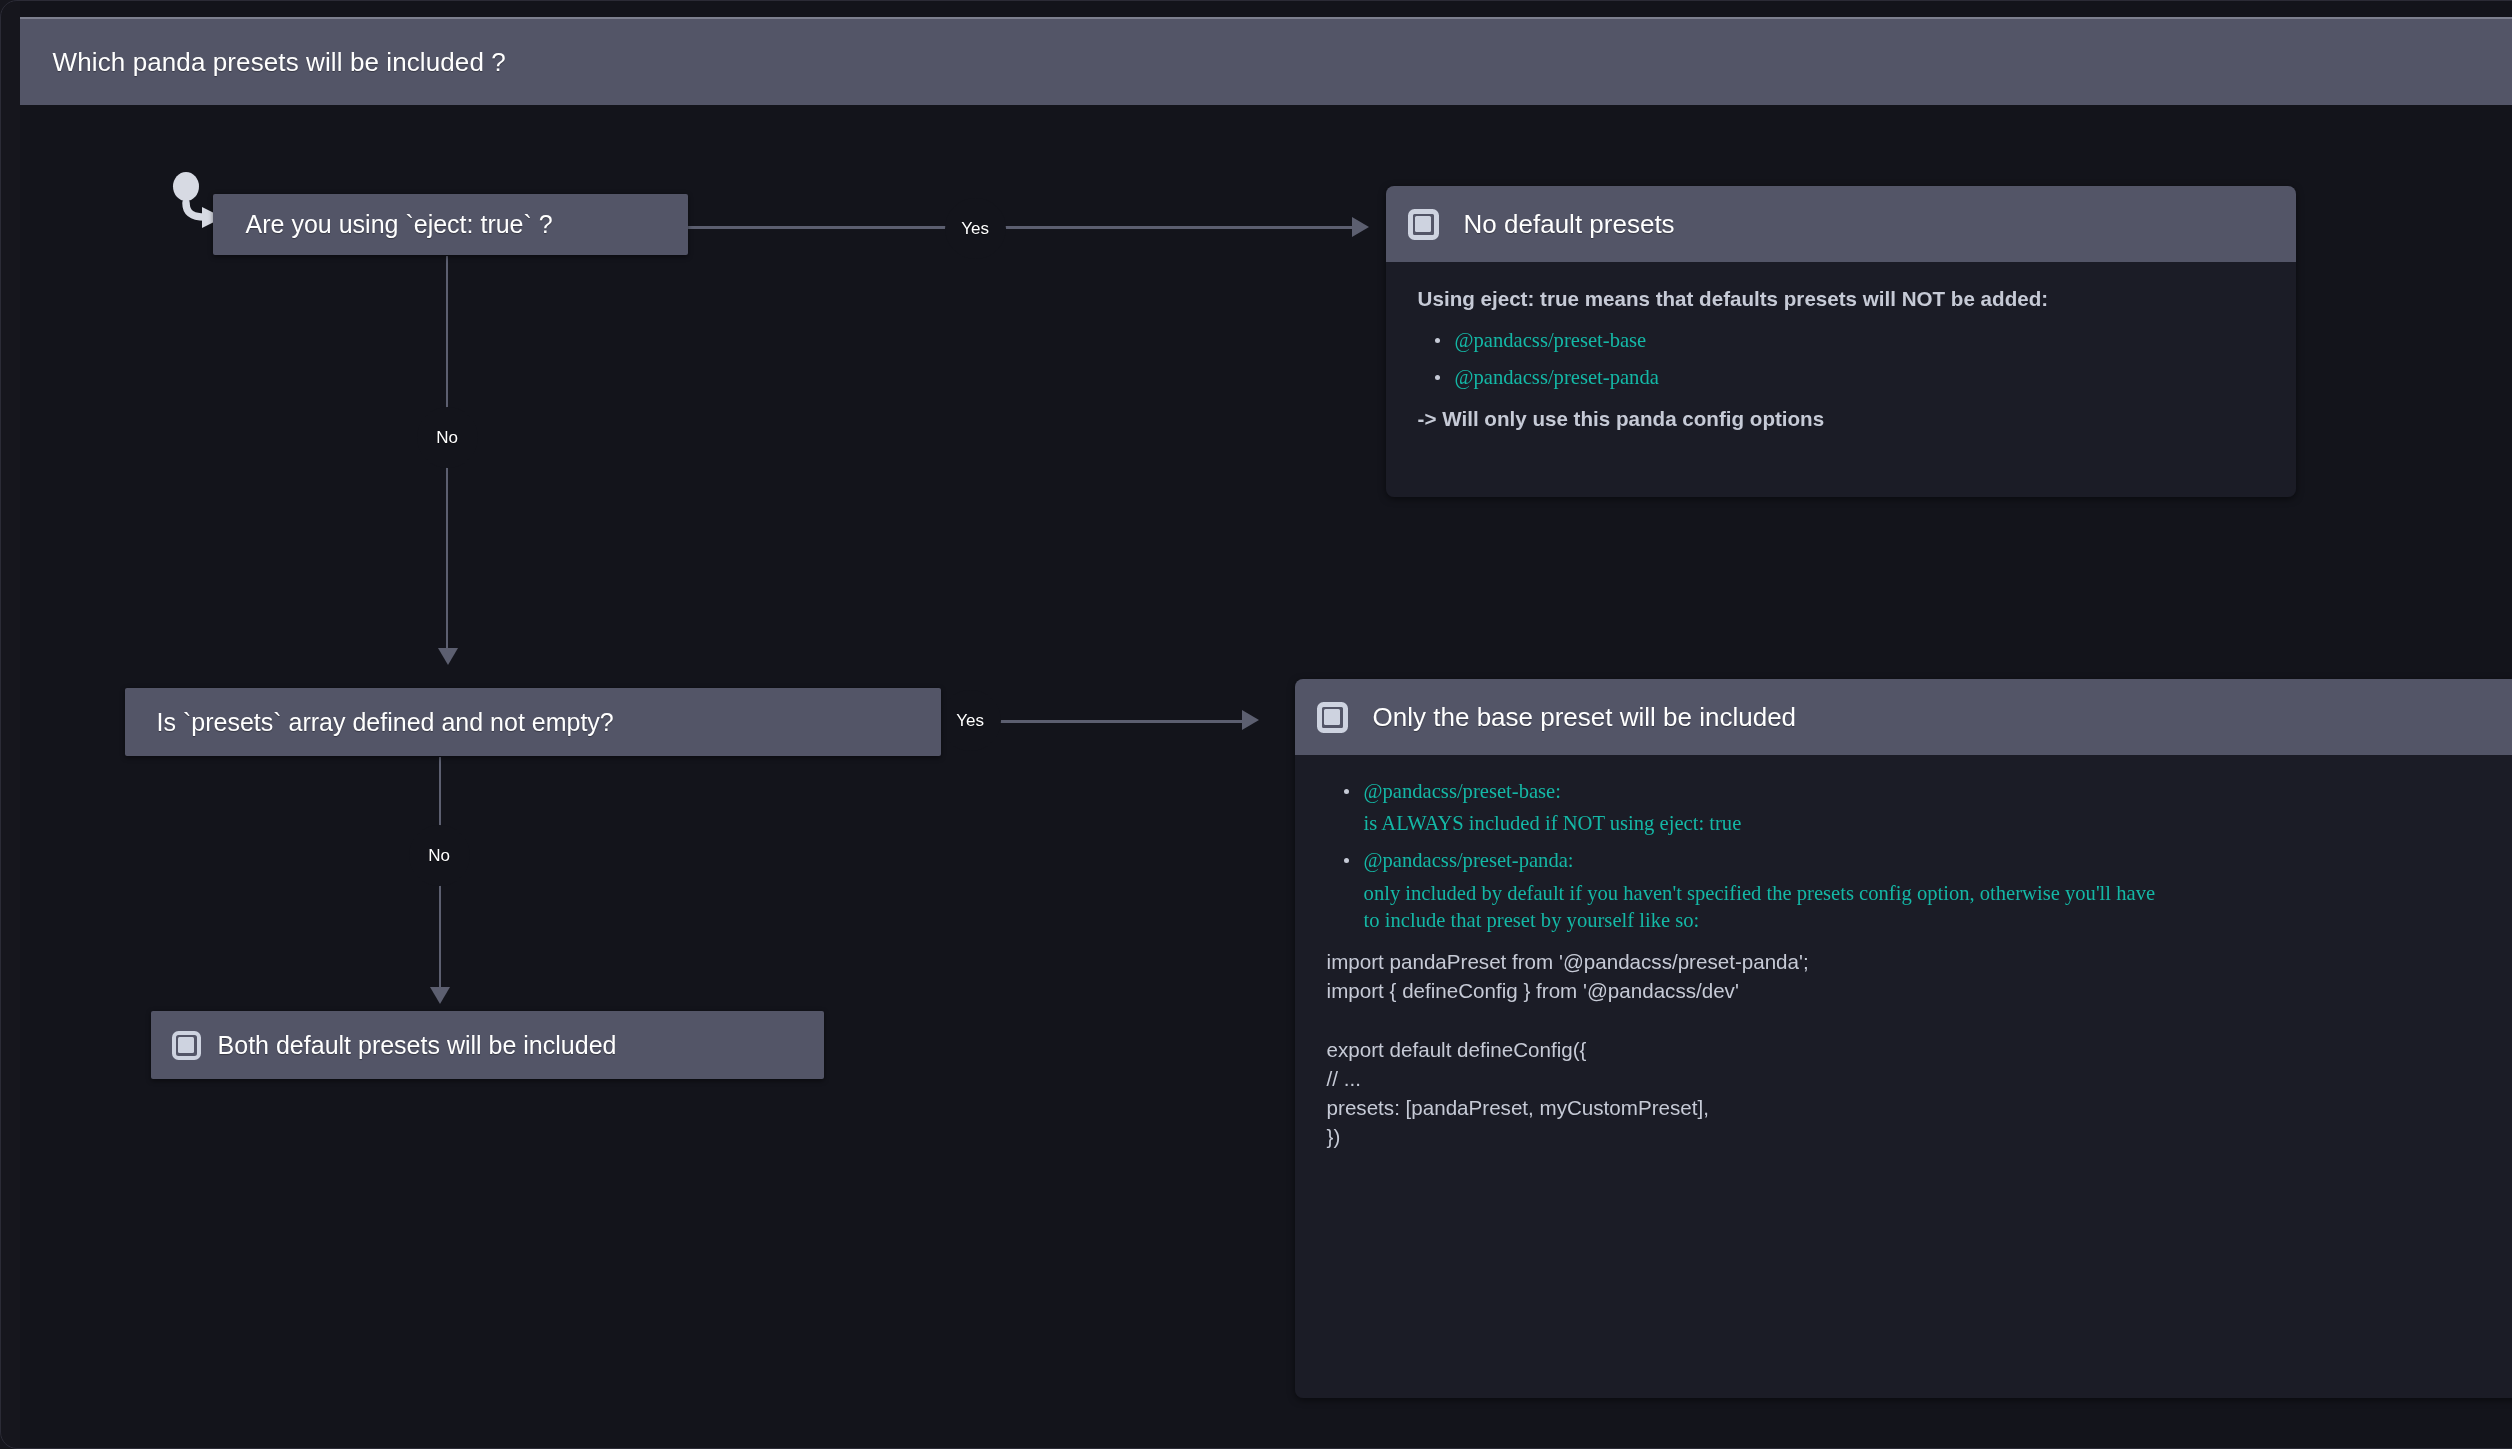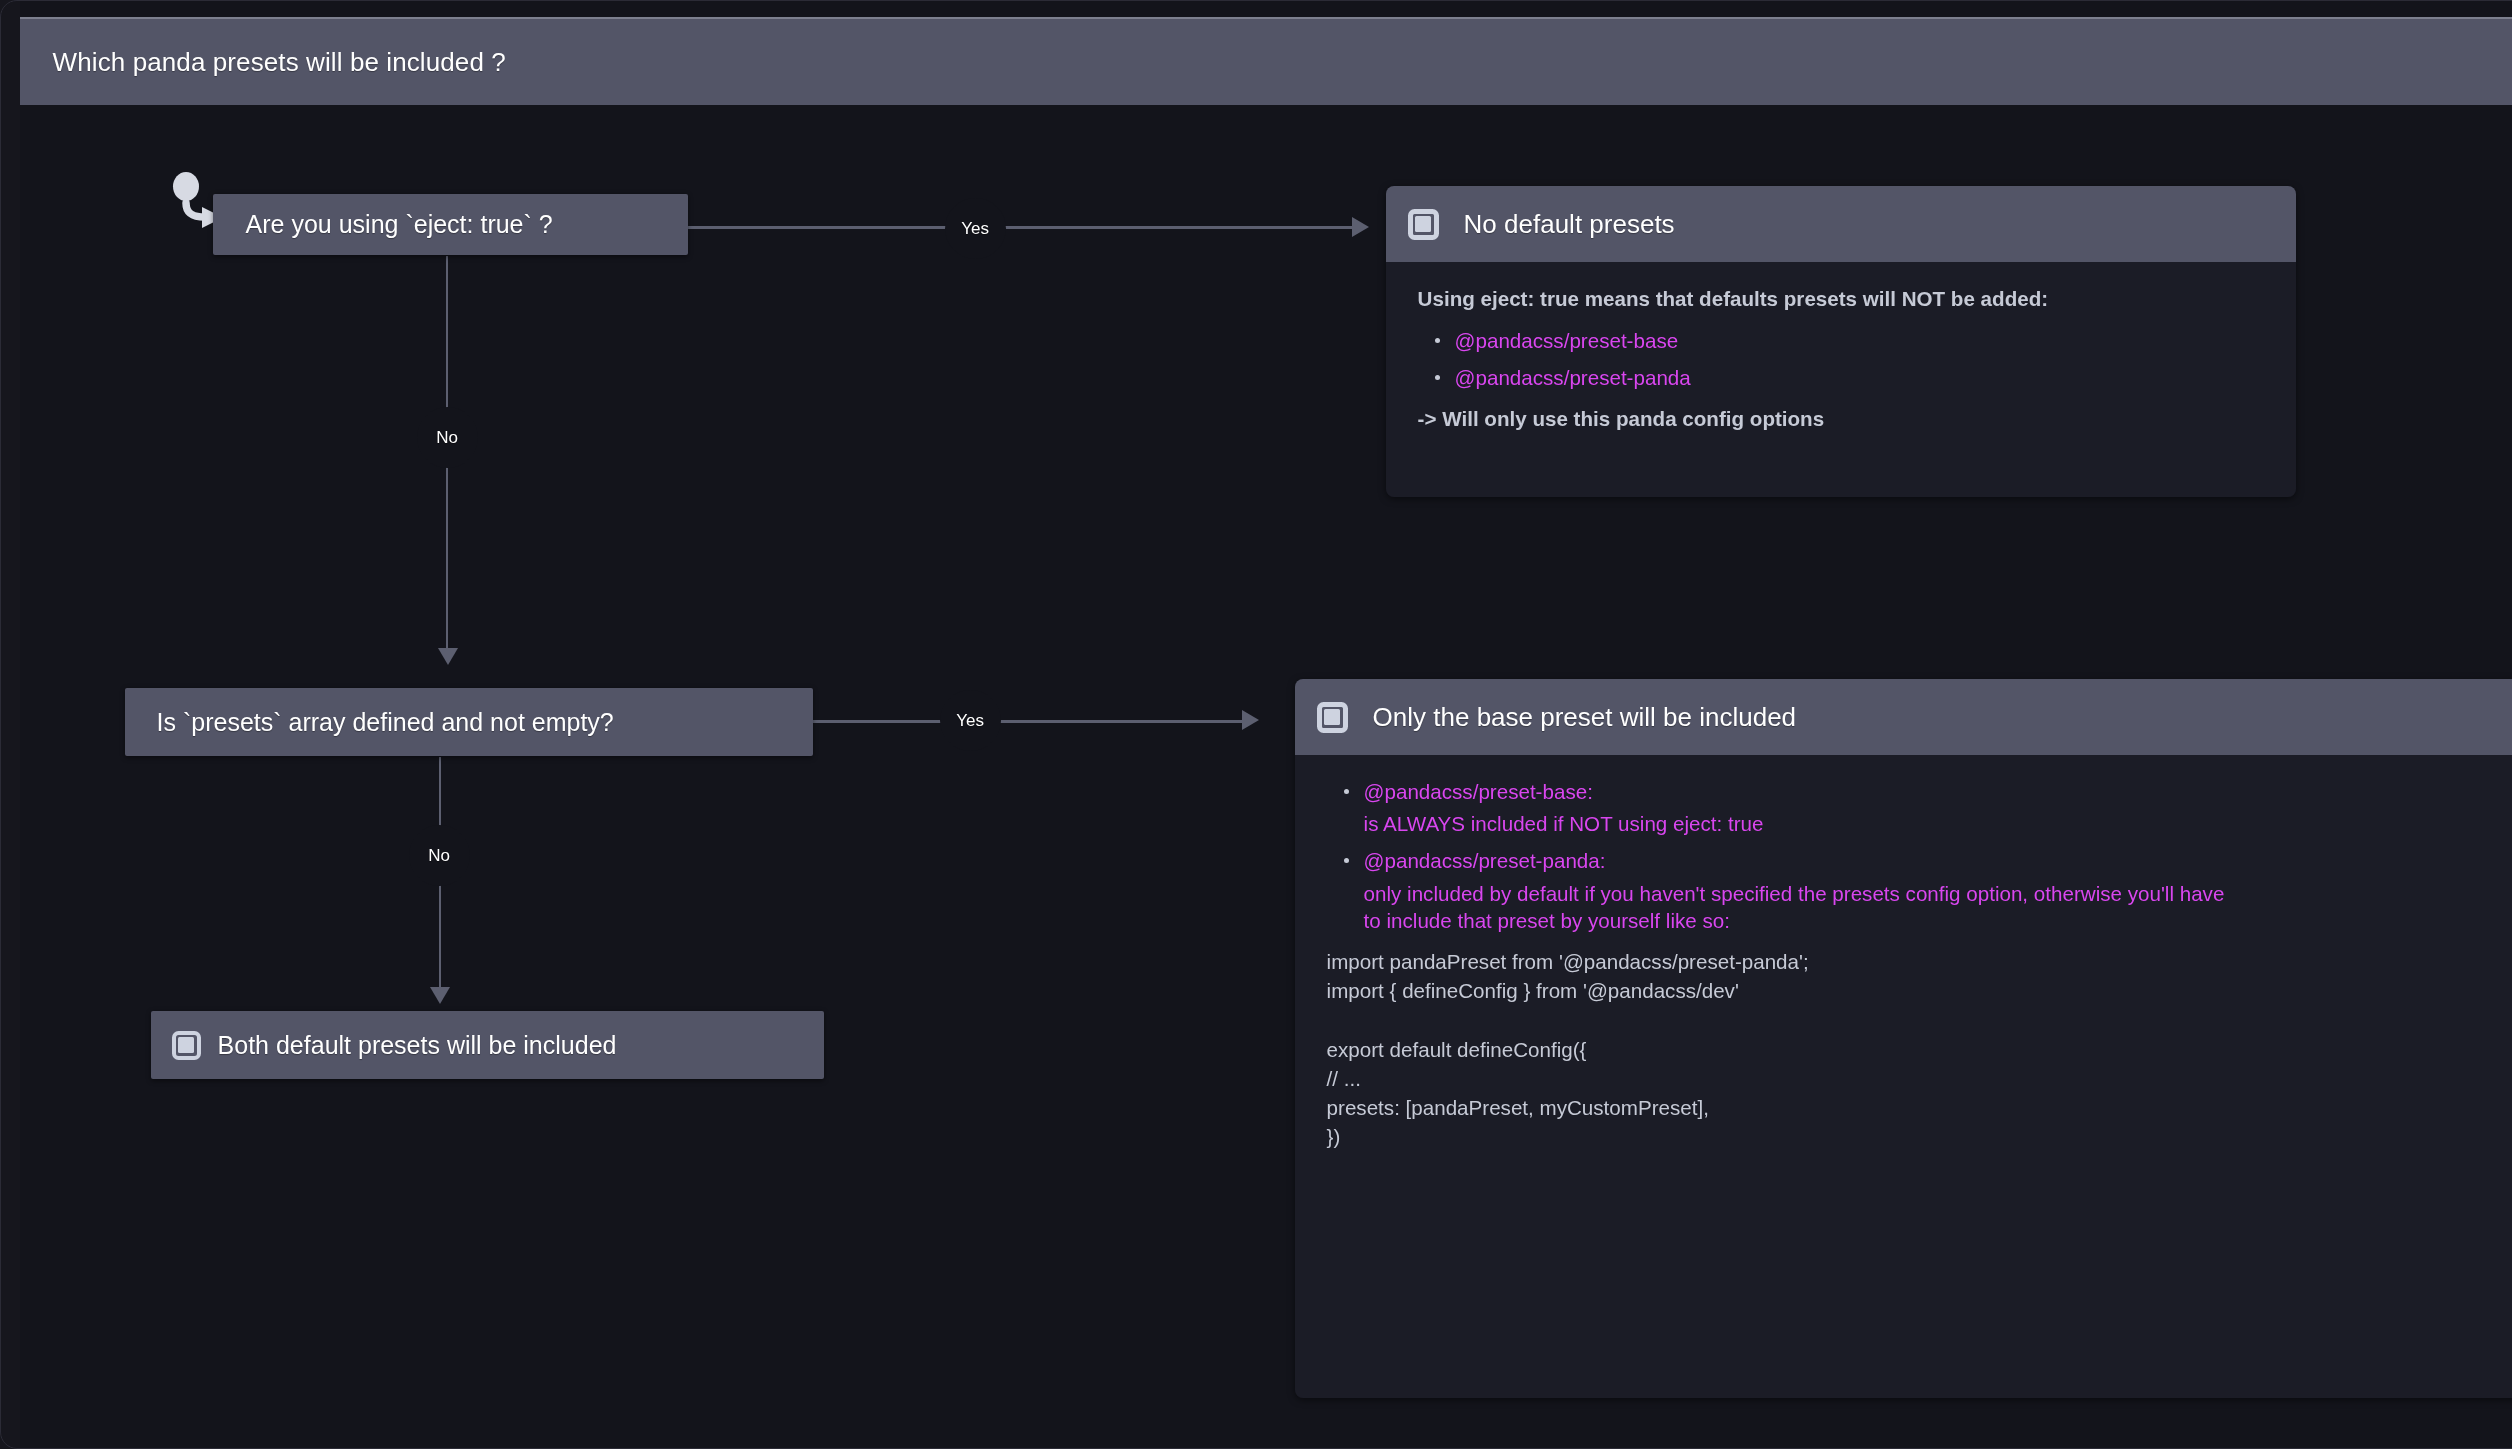--- a/index.html
+++ b/index.html
@@ -73,21 +73,21 @@
   }
   .node .node-label {
     font-size: 25px;
     color: #ffffff;
     white-space: nowrap;
     text-shadow: 0 0.5px 1px rgba(0,0,0,0.35);
   }
 
   
   #node-eject   { left: 193px;  top: 193px;  width: 475px;  height: 61px; padding-left: 33px; }
-  #node-presets { left: 105px;  top: 687px; width: 688px; height: 68px; padding-left: 32px; }
+  #node-presets { left: 105px;  top: 687px; width: 816px; height: 68px; padding-left: 32px; }
 
   
   #node-both {
     left: 131px; top: 1010px; width: 673px; height: 68px;
     padding-left: 21px; gap: 17px;
   }
 
   
   .panel {
     position: absolute;
@@ -123,24 +123,25 @@
     font-weight: bold;
   }
   .panel-body ul {
     list-style: none;
     margin: 0 0 13px 0;
     padding: 0;
   }
   .panel-body li {
     font-size: 20.6px;
     line-height: 1.32;
-    color: #d946ef;
+    color: #14b8a6;
     position: relative;
     padding-left: 37px;
     margin-bottom: 10px;
+    font-family: Liberation Serif, serif;
   }
   .panel-body li::before {
     content: "";
     position: absolute;
     left: 17px;
     top: 11px;
     width: 5px; height: 5px;
     border-radius: 50%;
     background: #c6cad6;
   }

